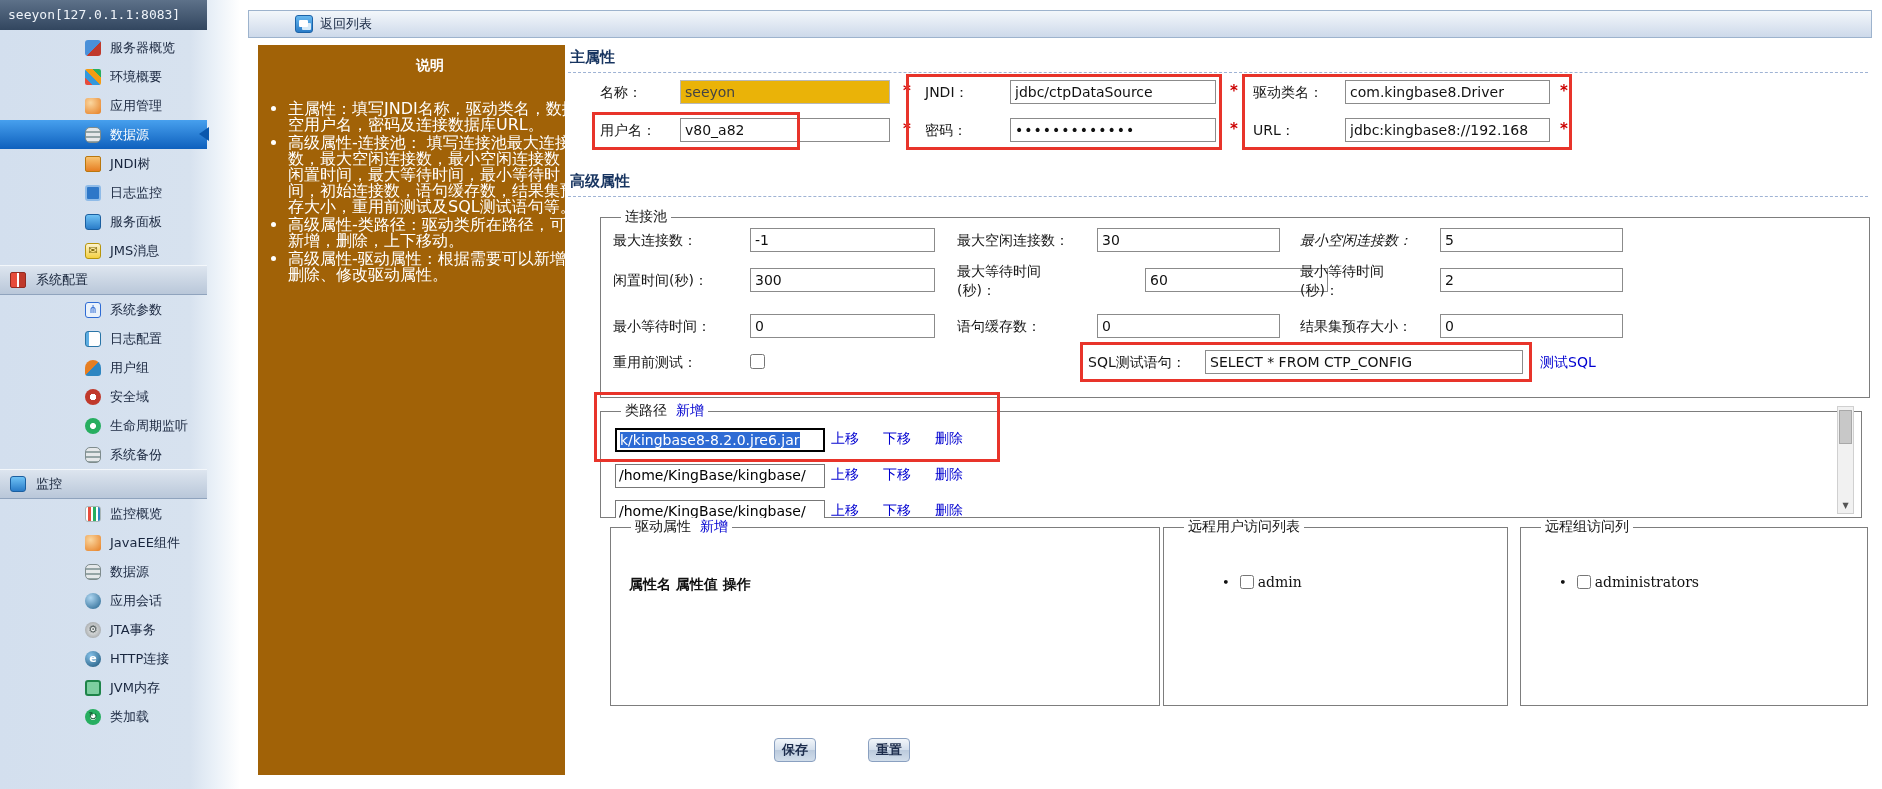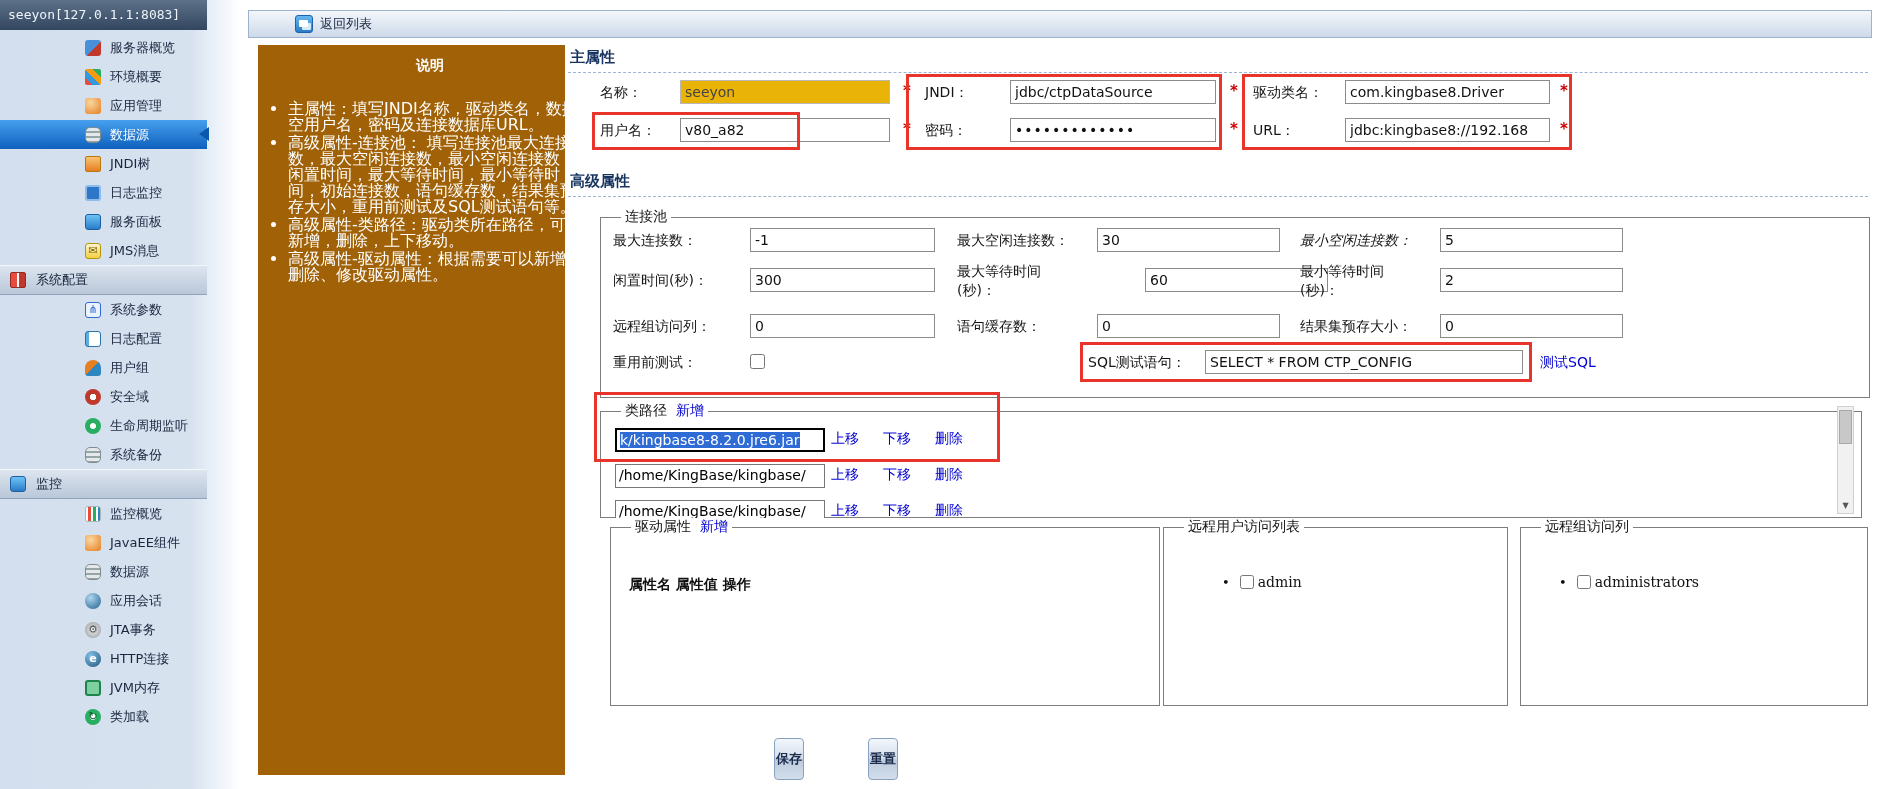--- a/index.html
+++ b/index.html
@@ -97,21 +97,21 @@
   .fs-drv { left:45px; top:478px; width:550px; height:188px; }
   .fs-ru  { left:598px; top:478px; width:345px; height:188px; }
   .fs-rg  { left:955px; top:478px; width:348px; height:188px; }
   .drv-head { position:absolute; left:18px; top:40px; font-size:14px; font-weight:bold;
     color:#111; font-family:"DejaVu Serif", serif; }
   .remote-item { position:absolute; display:flex; align-items:center; gap:4px;
     font-size:14px; color:#111; font-family:"DejaVu Serif", serif; }
   .remote-item::before { content:"•"; margin-right:6px; font-size:13px; }
   .remote-item input { width:14px; height:14px; }
 
-  .btn { position:absolute; height:42px; padding:0 1px; font-size:13px; font-weight:bold;
+  .btn { position:absolute; height:24px; padding:0 7px; font-size:13px; font-weight:bold;
     color:#1c2c4c; border:1px solid #8aa0c0; border-radius:4px; cursor:pointer;
     background:linear-gradient(#f2f6fa 0%,#d4dfec 48%,#bccbdd 52%,#d2deeb 100%);
     font-family:"DejaVu Sans", sans-serif; }
 </style>
 </head>
 <body>
 
 <div class="sidebar">
   <div class="sb-header">seeyon[127.0.1.1:8083]</div>
   <div class="sb-list">
@@ -276,21 +276,21 @@
   <span class="lbl" style="left:735px; top:192px;font-style:italic;">最小空闲连接数：</span>
   <input class="inp" style="left: 875px; top: 188px; width: 183px;" value="5">
 
   <span class="lbl" style="left:48px; top:232px;">闲置时间(秒)：</span>
   <input class="inp" style="left: 185px; top: 228px; width: 185px;" value="300">
   <span class="lbl wrap" style="left:392px; top:222px; width:88px;">最大等待时间 (秒)：</span>
   <input class="inp" style="left: 532px; top: 228px; width: 183px; margin-left: 48px;" value="60">
   <span class="lbl wrap" style="left:735px; top:222px; width:88px;">最小等待时间 (秒)：</span>
   <input class="inp" style="left: 875px; top: 228px; width: 183px;" value="2">
 
-  <span class="lbl" style="left:48px; top:278px;">远程组访问列：</span>
+  <span class="lbl" style="left:48px; top:278px;">最小等待时间：</span>
   <input class="inp" style="left: 185px; top: 274px; width: 185px;" value="0">
   <span class="lbl" style="left:392px; top:278px;">语句缓存数：</span>
   <input class="inp" style="left: 532px; top: 274px; width: 183px;" value="0">
   <span class="lbl" style="left:735px; top:278px;">结果集预存大小：</span>
   <input class="inp" style="left: 875px; top: 274px; width: 183px;" value="0">
 
   <span class="lbl" style="left:48px; top:314px;">重用前测试：</span>
   <input type="checkbox" class="chk" style="left: 185px; top: 314px;">
   <span class="lbl" style="left:523px; top:314px;">SQL测试语句：</span>
 

